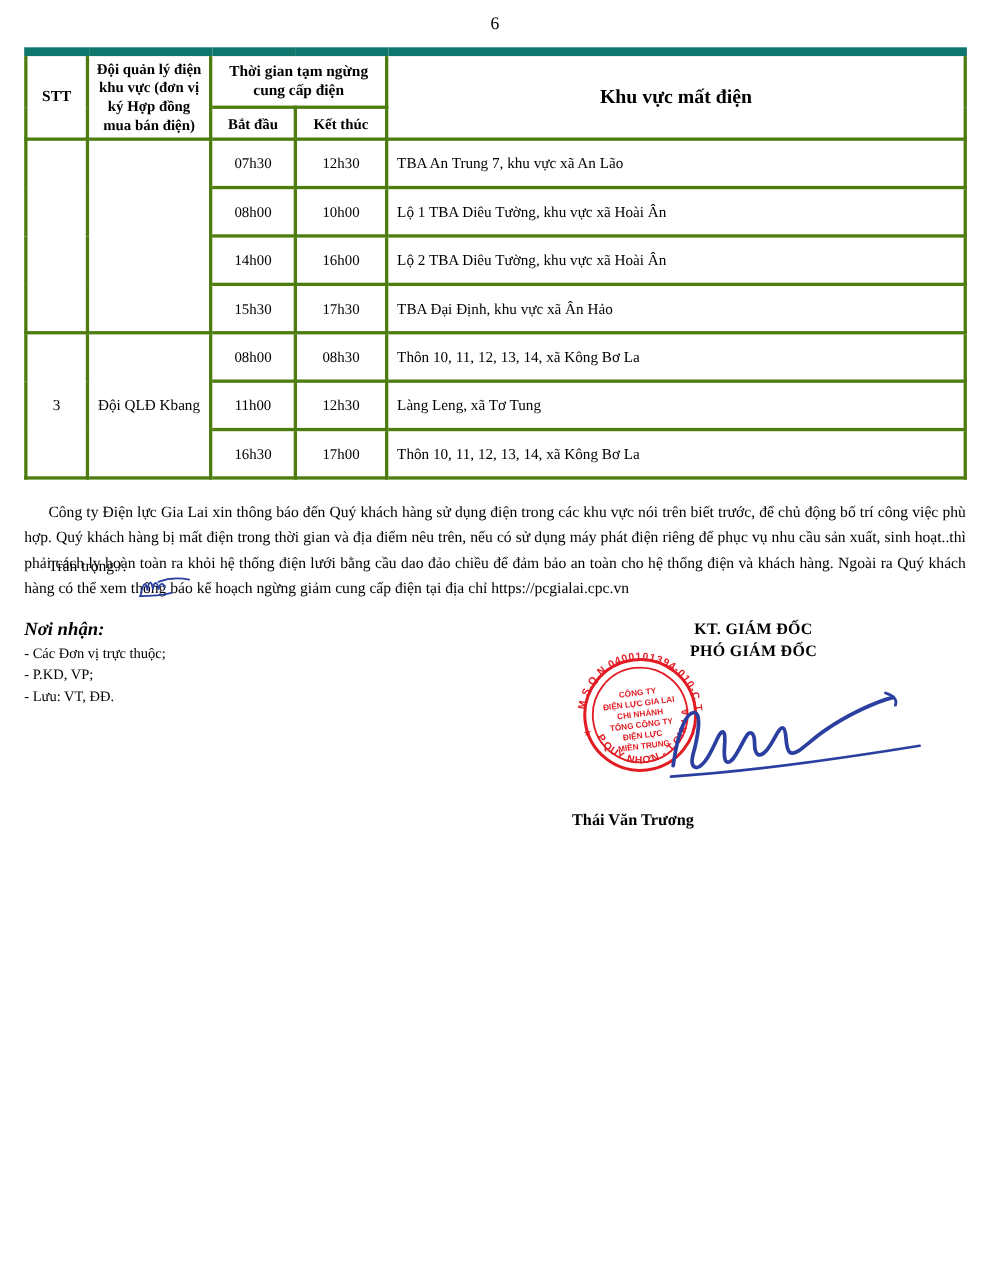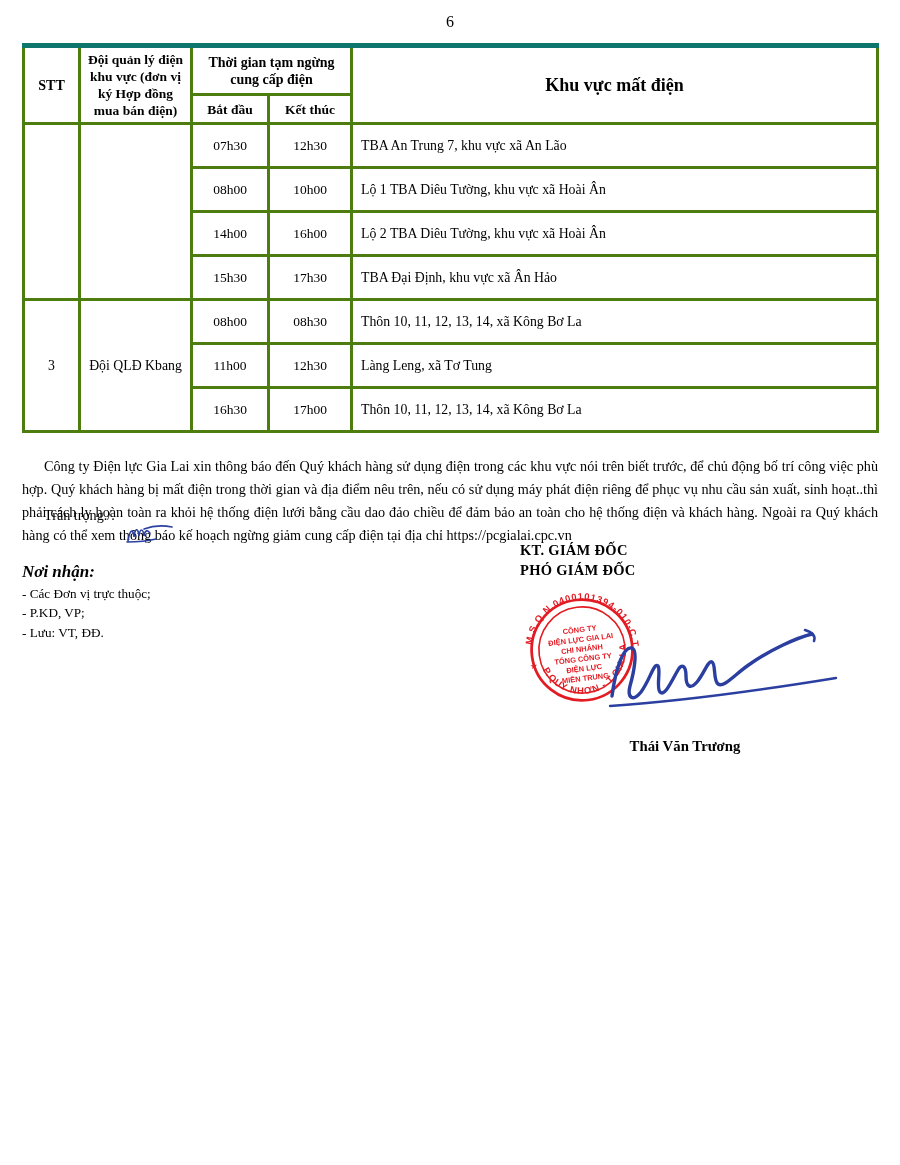--- a/index.html
+++ b/index.html
@@ -80,21 +80,21 @@
   }
   .outage-table td.cell-stt,
   .outage-table td.cell-team {
     text-align: center;
     font-size: 13.8px;
   }
   
   .group-top > td {
     border-top: 2px solid #ec4899;
   }
-  .table-outer-top > th { border-top: 5px solid #0f766e; }
+  .table-outer-top > th { border-top: 8px solid #0f766e; }
 
   
   .notice-body {
     position: absolute;
     top: 455px;
     left: 22px;
     width: 856px;
     font-size: 14.2px;
     line-height: 23px;
     text-align: justify;
@@ -133,37 +133,37 @@
     font-weight: bold;
     font-style: italic;
     font-size: 17px;
     margin-bottom: 2px;
   }
   .recipients .rec-item { white-space: nowrap; }
 
   
   .signature-block {
     position: absolute;
-    top: 540px;
+    top: 562px;
     left: 520px;
     width: 330px;
-    text-align: left;
+    text-align: center;
   }
   .sig-title {
     font-weight: bold;
     font-size: 14.5px;
     line-height: 20px;
     letter-spacing: 0.3px;
   }
   .signer-name {
     position: absolute;
     top: 738px;
     left: 520px;
     width: 330px;
-    text-align: center;
+    text-align: left;
     font-weight: bold;
     font-size: 14.8px;
   }
 
   
   .stamp {
     position: absolute;
     top: 585px;
     left: 503px;
     width: 158px;

